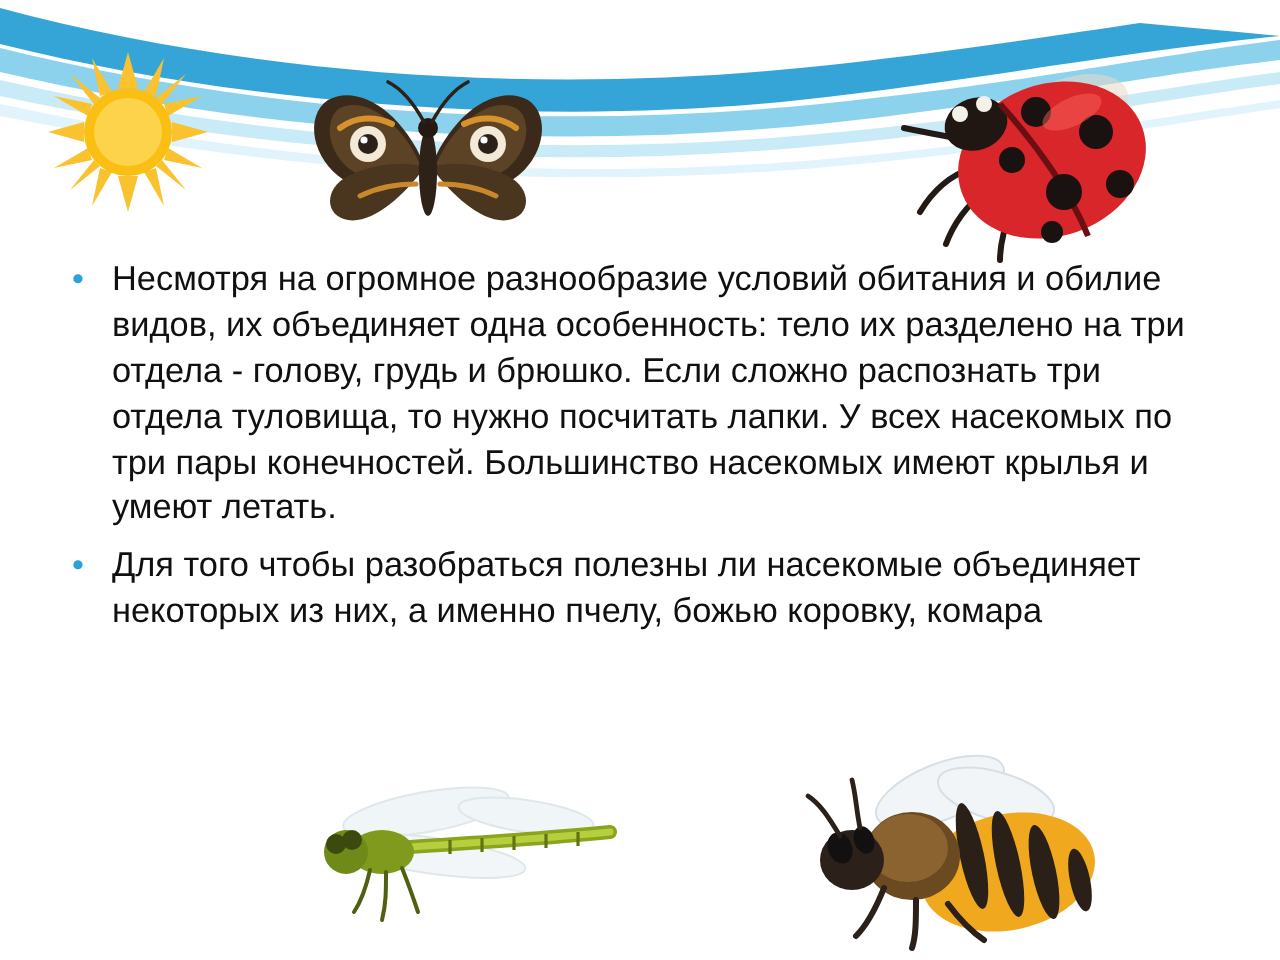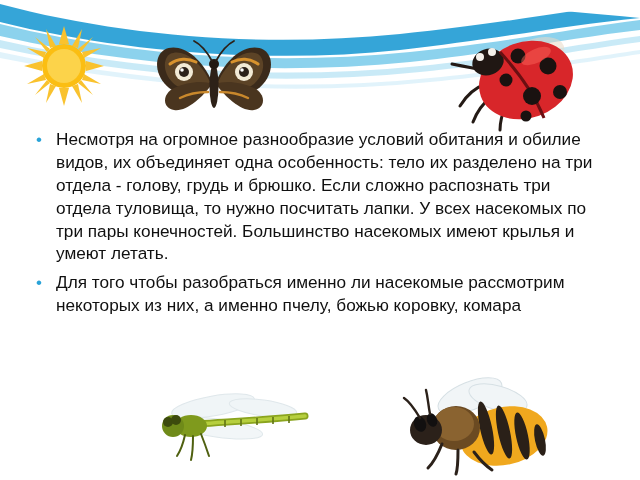--- a/index.html
+++ b/index.html
@@ -216,21 +216,21 @@
   </div>
 
   <div class="content">
     <ul class="bullets">
       <li>
         <span class="marker">•</span>
         <span> Несмотря на огромное разнообразие условий обитания и обилие видов, их объединяет одна особенность: тело их разделено на три отдела - голову, грудь и брюшко. Если сложно распознать три отдела туловища, то нужно посчитать лапки. У всех насекомых по три пары конечностей. Большинство насекомых имеют крылья и умеют летать.</span>
       </li>
       <li>
         <span class="marker">•</span>
-        <span>Для того чтобы разобраться именно ли насекомые рассмотрим некоторых из них, а именно пчелу, божью коровку, комара</span>
+        <span>Для того чтобы разобраться полезны ли насекомые объединяет некоторых из них, а именно пчелу, божью коровку, комара</span>
       </li>
     </ul>
   </div>
 
   <div class="dragonfly">
     <svg width="165" height="100" viewBox="0 0 165 100" xmlns="http://www.w3.org/2000/svg">
 
       <g opacity="0.45">
         <ellipse cx="58" cy="28" rx="42" ry="10" fill="#dfe9ee" stroke="#b9cbd3" stroke-width="1" transform="rotate(-10 58 28)"></ellipse>
         <ellipse cx="62" cy="50" rx="46" ry="9" fill="#e4edf1" stroke="#b9cbd3" stroke-width="1" transform="rotate(8 62 50)"></ellipse>

